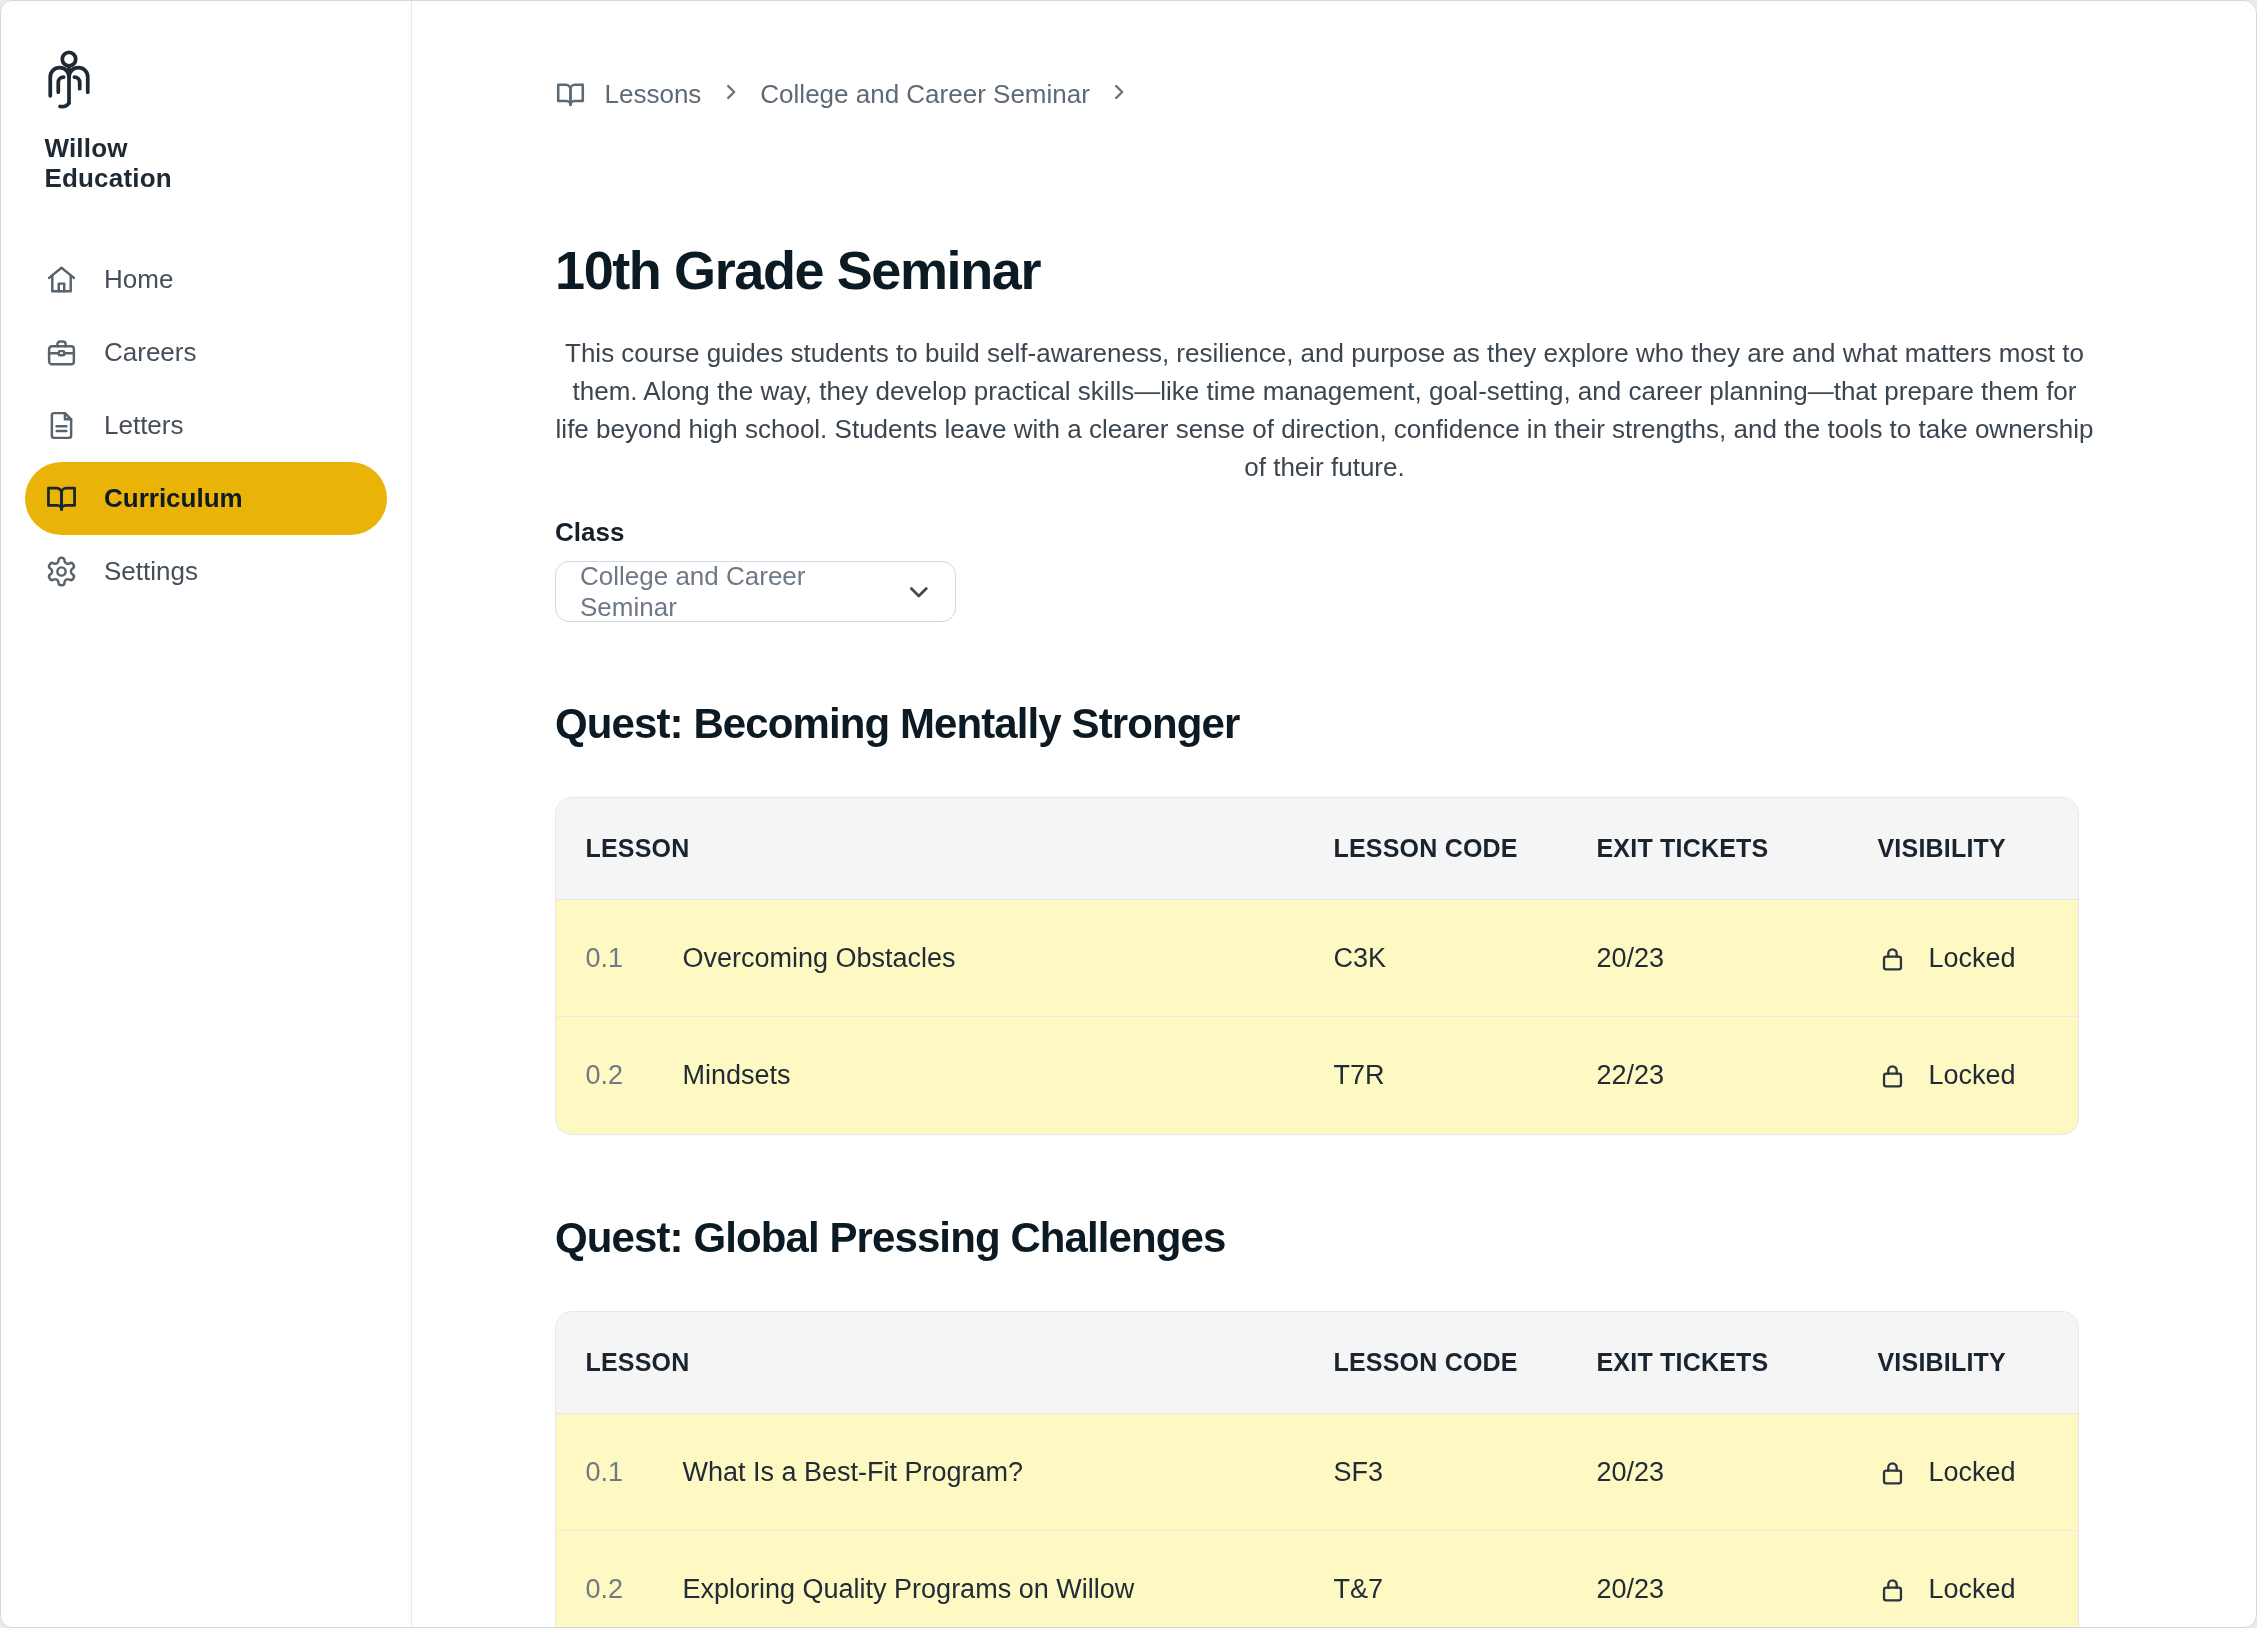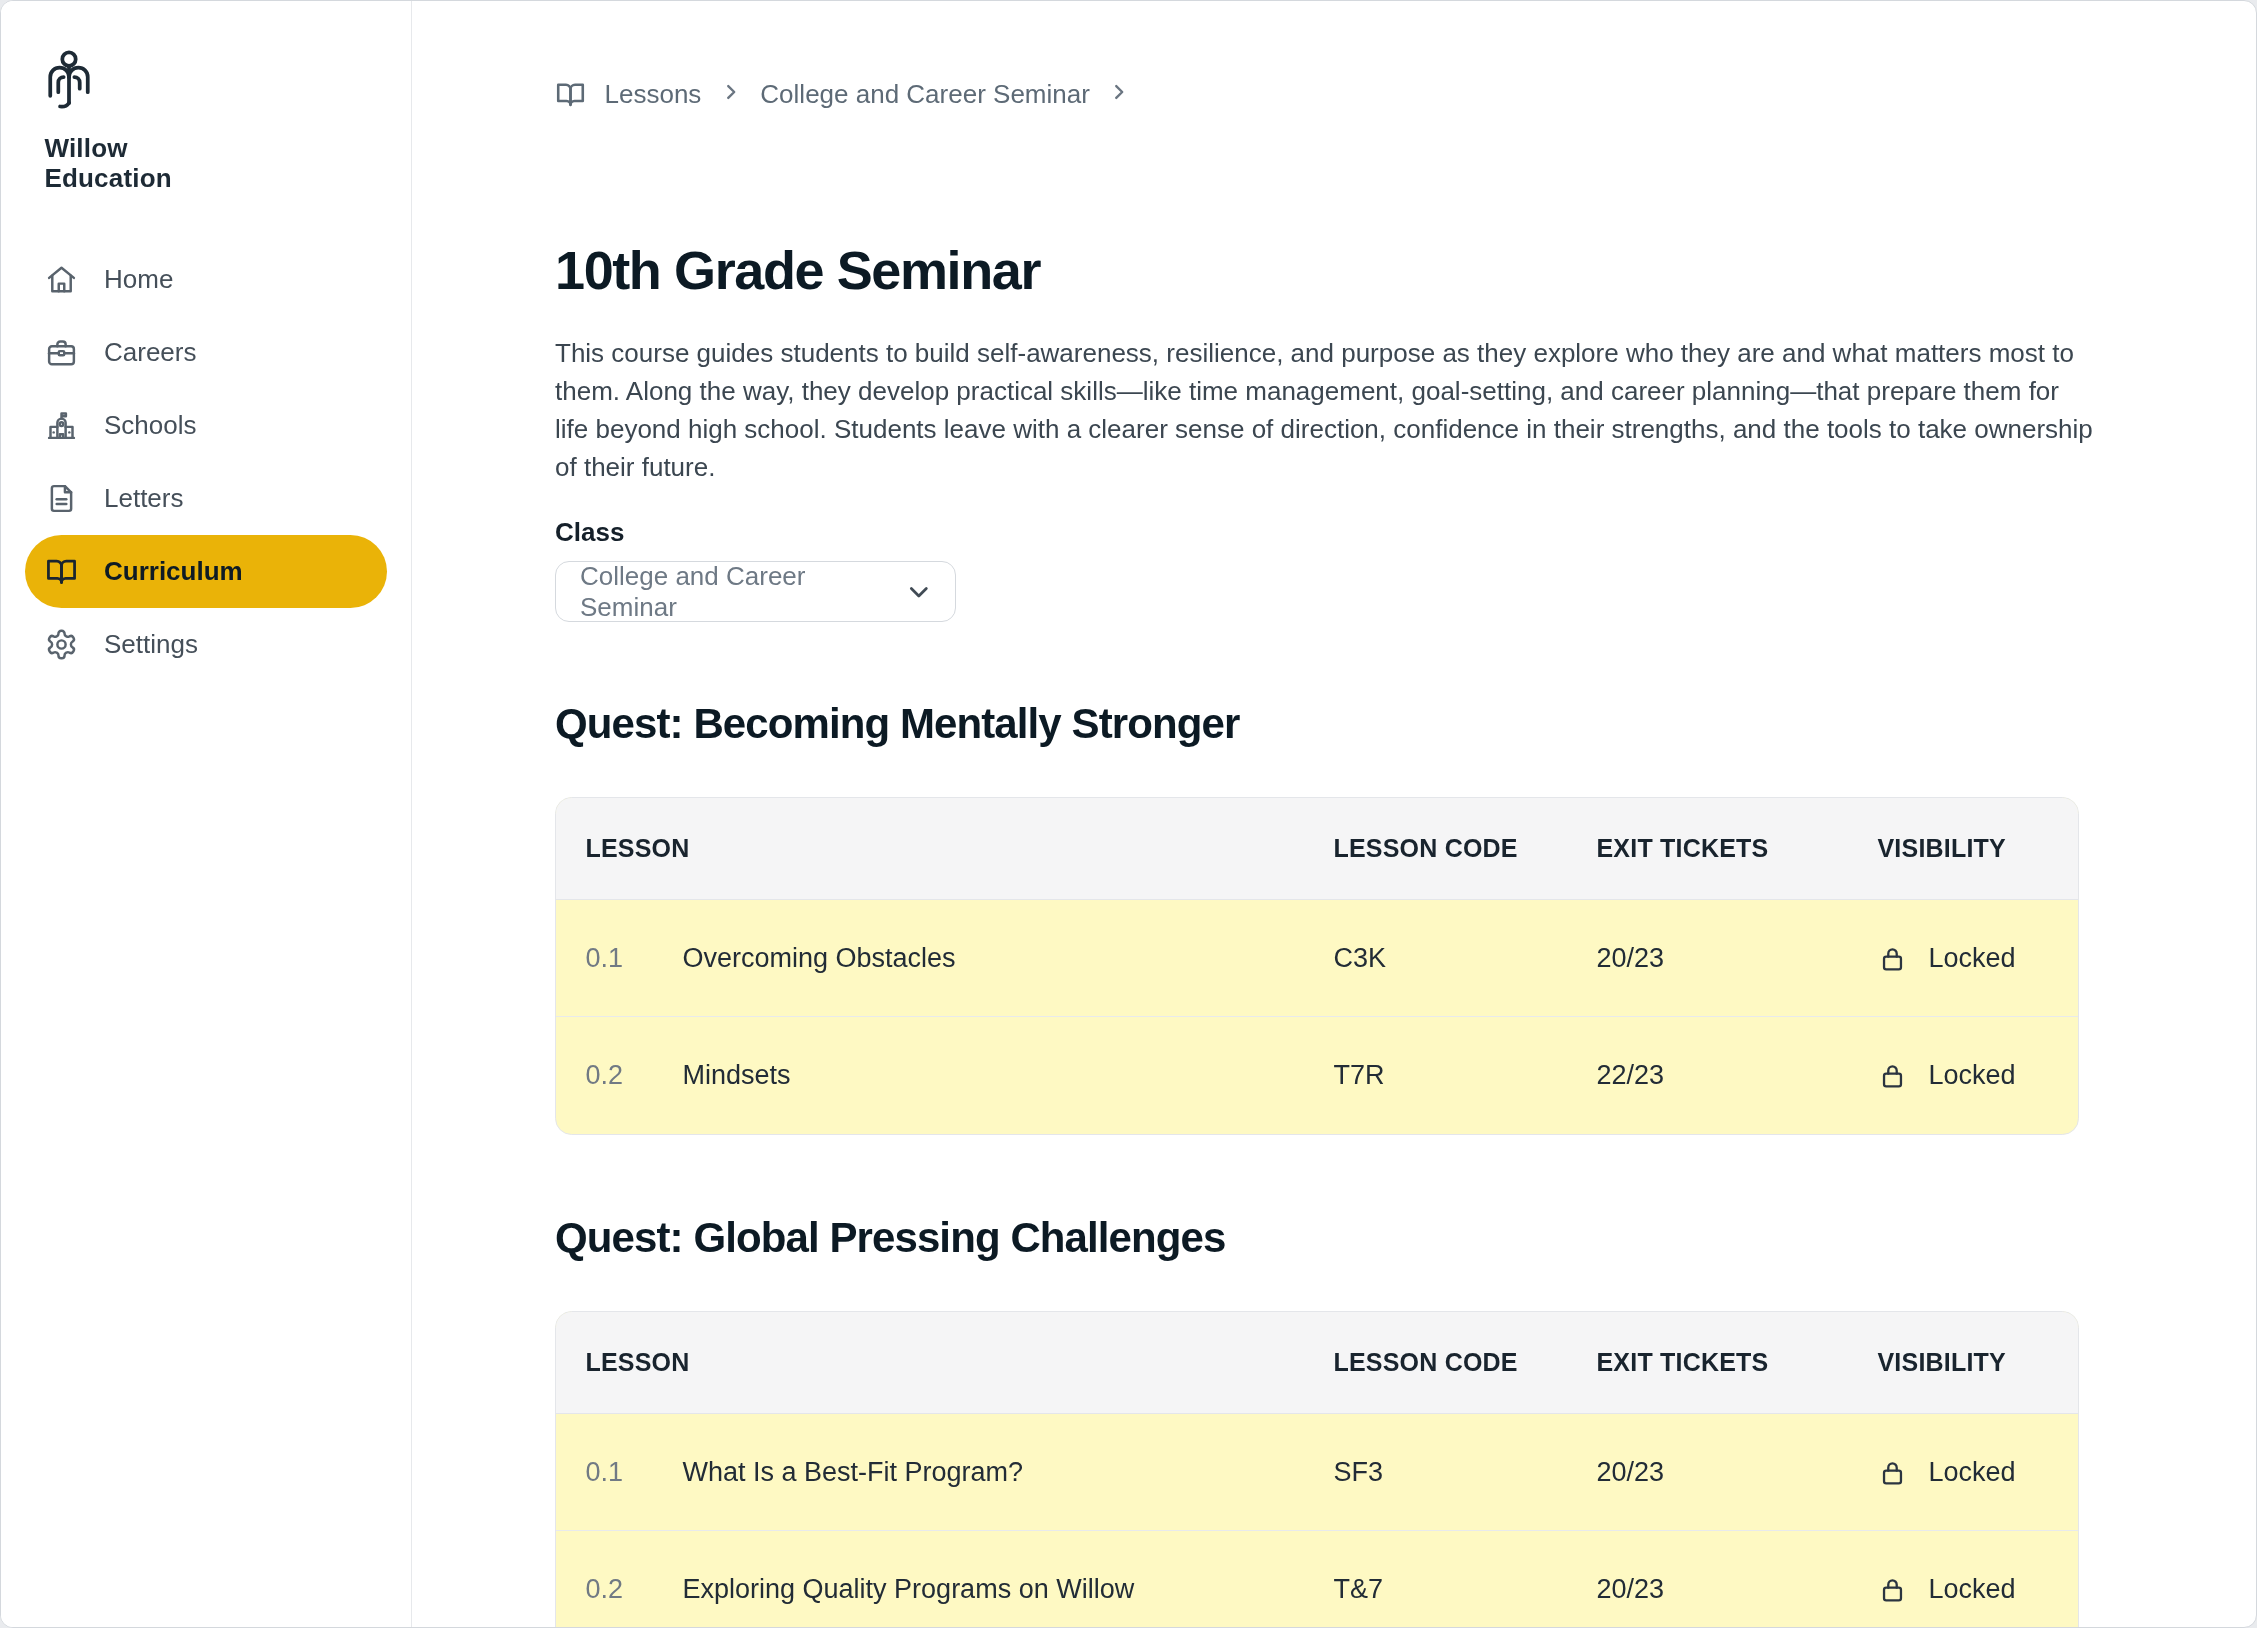--- a/index.html
+++ b/index.html
@@ -33,21 +33,21 @@
   .breadcrumb { display:flex; align-items:center; gap:18.5px; color:#5d6a76; font-size:26px; }
   .breadcrumb svg { width:31px; height:31px; stroke:#5d6a76; }
   .crumb { cursor:pointer; }
   .crumb-sep svg { width:22px; height:22px; stroke:#6b7682; }
 
   .page-title {
     margin-top:129px; font-size:54px; font-weight:700; color:#0c1a24;
     letter-spacing:-1.4px;
   }
   .page-desc {
-    margin-top:33px; width:1539px; font-size:26px; line-height:38px; color:#3b4650;
+    margin-top:33px; width:1539px; font-size:26px; line-height:38px; color:#3b4650;text-align:center;
   }
   .class-label { margin-top:31px; font-size:26px; font-weight:700; color:#15202a; }
   .class-select {
     margin-top:13px; width:401px; height:61px; border:1.8px solid #d5d9de; border-radius:14px;
     display:flex; align-items:center; justify-content:space-between; padding:0 22px 0 24px;
     cursor:pointer; background:#fff;
   }
   .class-select .value { font-size:26px; color:#6e7985; }
   .class-select svg { width:28px; height:28px; stroke:#414b55; }
 
@@ -111,34 +111,20 @@
       </div>
       <div class="nav-item">
         <svg viewBox="0 0 24 24" fill="none" stroke-width="1.8" stroke-linecap="round" stroke-linejoin="round">
           <rect x="3" y="7.5" width="18" height="13" rx="2"></rect>
             <path d="M9 7.5V6a2 2 0 0 1 2-2h2a2 2 0 0 1 2 2v1.5"></path>
             <path d="M3 12.5h7"></path>
             <path d="M14 12.5h7"></path>
             <rect x="10" y="11" width="4" height="3" rx="0.8"></rect>
         </svg>
         <span>Careers</span>
-      </div>
-      <div class="nav-item">
-        <svg viewBox="0 0 24 24" fill="none" stroke-width="1.8" stroke-linecap="round" stroke-linejoin="round">
-          <path d="M3 21h18"></path>
-            <path d="M4 21v-8h5"></path>
-            <path d="M20 21v-8h-5"></path>
-            <path d="M9 21V10a3 3 0 0 1 6 0v11"></path>
-            <path d="M12 7V3.2h3.2v2H12"></path>
-            <circle cx="12" cy="11" r="1.3"></circle>
-            <path d="M10.8 21v-2.6h2.4V21"></path>
-            <path d="M6.3 17h.01"></path>
-            <path d="M17.7 17h.01"></path>
-        </svg>
-        <span>Schools</span>
       </div>
       <div class="nav-item">
         <svg viewBox="0 0 24 24" fill="none" stroke-width="1.8" stroke-linecap="round" stroke-linejoin="round">
           <path d="M14.5 3H6.5A1.5 1.5 0 0 0 5 4.5v15A1.5 1.5 0 0 0 6.5 21h11a1.5 1.5 0 0 0 1.5-1.5V7.5z"></path>
             <path d="M14.5 3v4.5H19"></path>
             <path d="M8.5 12.5h7"></path>
             <path d="M8.5 16h7"></path>
         </svg>
         <span>Letters</span>
       </div>

